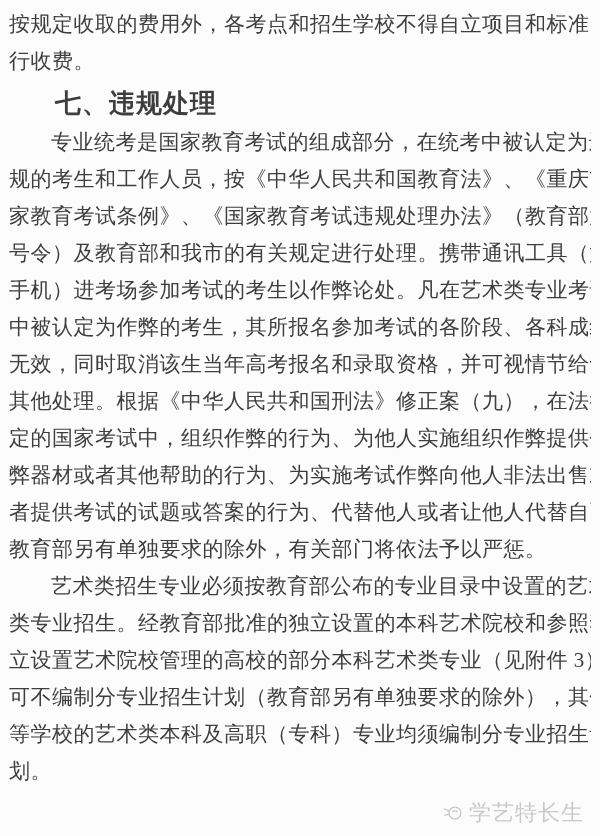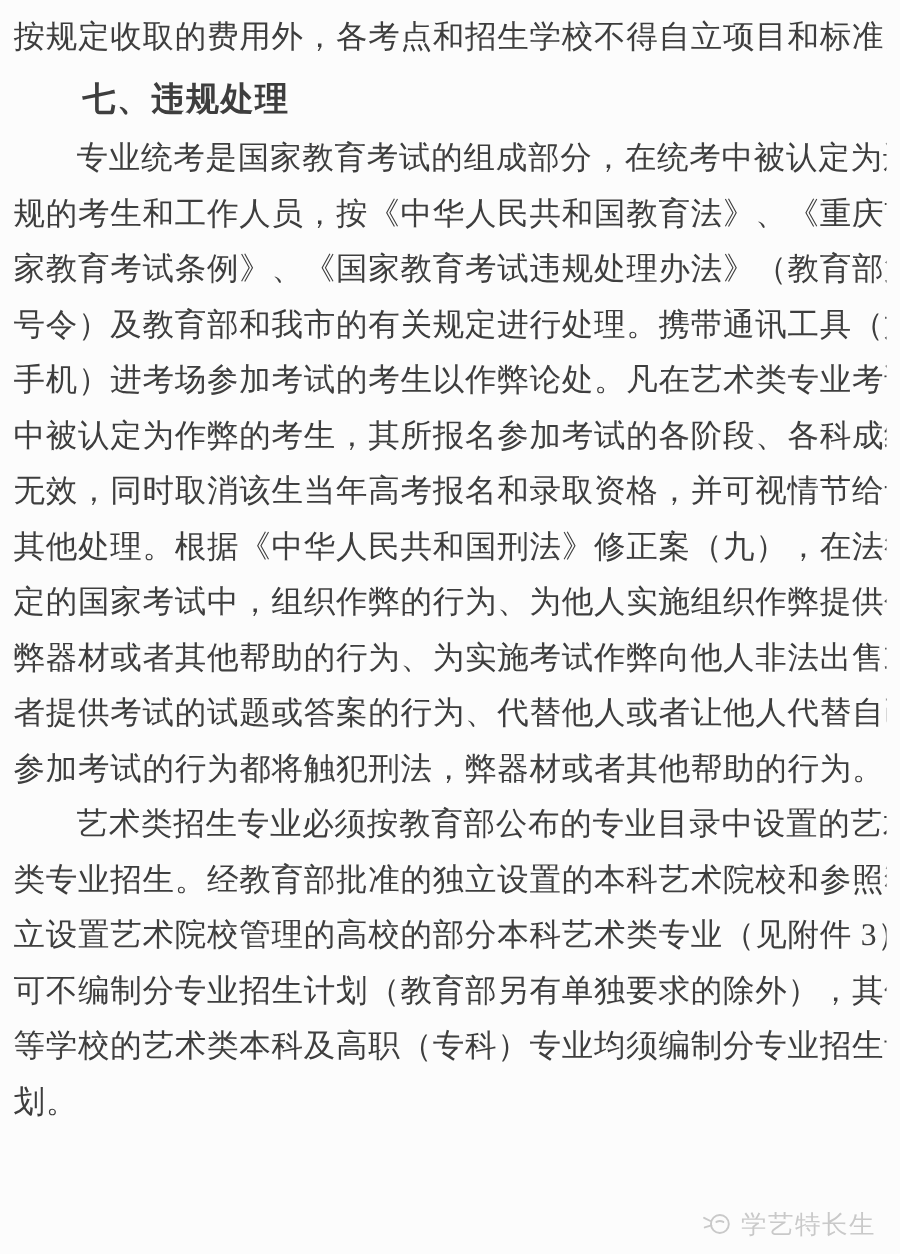--- a/index.html
+++ b/index.html
@@ -35,62 +35,64 @@
   .line.last {
     text-align: left;
     text-align-last: left;
   }
   .line.indent {
     text-indent: 2em;
   }
   .heading {
     font-family: "Liberation Sans", "DejaVu Sans", sans-serif;
     font-weight: 700;
-    font-size: 22px;
+    font-size: 26px;
     height: 44px;
     line-height: 46px;
     padding-left: 46px;
     letter-spacing: 1px;
   }
   .watermark {
     position: absolute;
     right: 16px;
     bottom: 8px;
     display: flex;
+    align-items: center;
     gap: 4px;
     color: var(--wm);
     font-family: "Liberation Sans", "DejaVu Sans", sans-serif;
-    font-size: 17px;
+    font-size: 22px;
     letter-spacing: 1px;
   }
   .wm-logo {
     width: 22px;
     height: 22px;
     display: block;
   }
 </style>
 </head>
 <body>
 
 <div class="page">
   <div id="doc">
       <div class="line">按规定收取的费用外，各考点和招生学校不得自立项目和标准另</div>
+      <div class="line last">行收费。</div>
       <div class="heading">七、违规处理</div>
       <div class="line indent">专业统考是国家教育考试的组成部分，在统考中被认定为违</div>
       <div class="line">规的考生和工作人员，按《中华人民共和国教育法》、《重庆市国</div>
       <div class="line">家教育考试条例》、《国家教育考试违规处理办法》（教育部第 33</div>
       <div class="line">号令）及教育部和我市的有关规定进行处理。携带通讯工具（如</div>
       <div class="line">手机）进考场参加考试的考生以作弊论处。凡在艺术类专业考试</div>
       <div class="line">中被认定为作弊的考生，其所报名参加考试的各阶段、各科成绩</div>
       <div class="line">无效，同时取消该生当年高考报名和录取资格，并可视情节给予</div>
       <div class="line">其他处理。根据《中华人民共和国刑法》修正案（九），在法律规</div>
       <div class="line">定的国家考试中，组织作弊的行为、为他人实施组织作弊提供作</div>
       <div class="line">弊器材或者其他帮助的行为、为实施考试作弊向他人非法出售或</div>
       <div class="line">者提供考试的试题或答案的行为、代替他人或者让他人代替自己</div>
-      <div class="line last">参加考试的行为都将触犯刑法，弊器材或者其他帮助的行为。</div>
+      <div class="line last">教育部另有单独要求的除外，有关部门将依法予以严惩。</div>
       <div class="line indent">艺术类招生专业必须按教育部公布的专业目录中设置的艺术</div>
       <div class="line">类专业招生。经教育部批准的独立设置的本科艺术院校和参照独</div>
       <div class="line">立设置艺术院校管理的高校的部分本科艺术类专业（见附件 3），</div>
       <div class="line">可不编制分专业招生计划（教育部另有单独要求的除外），其他高</div>
       <div class="line">等学校的艺术类本科及高职（专科）专业均须编制分专业招生计</div>
       <div class="line last">划。</div>
     </div>
   <div class="watermark">
     <svg class="wm-logo" viewBox="0 0 24 24" fill="none" stroke="#c9c9c9" stroke-width="1.4" stroke-linecap="round">
       <circle cx="13" cy="12" r="6.5"></circle>

